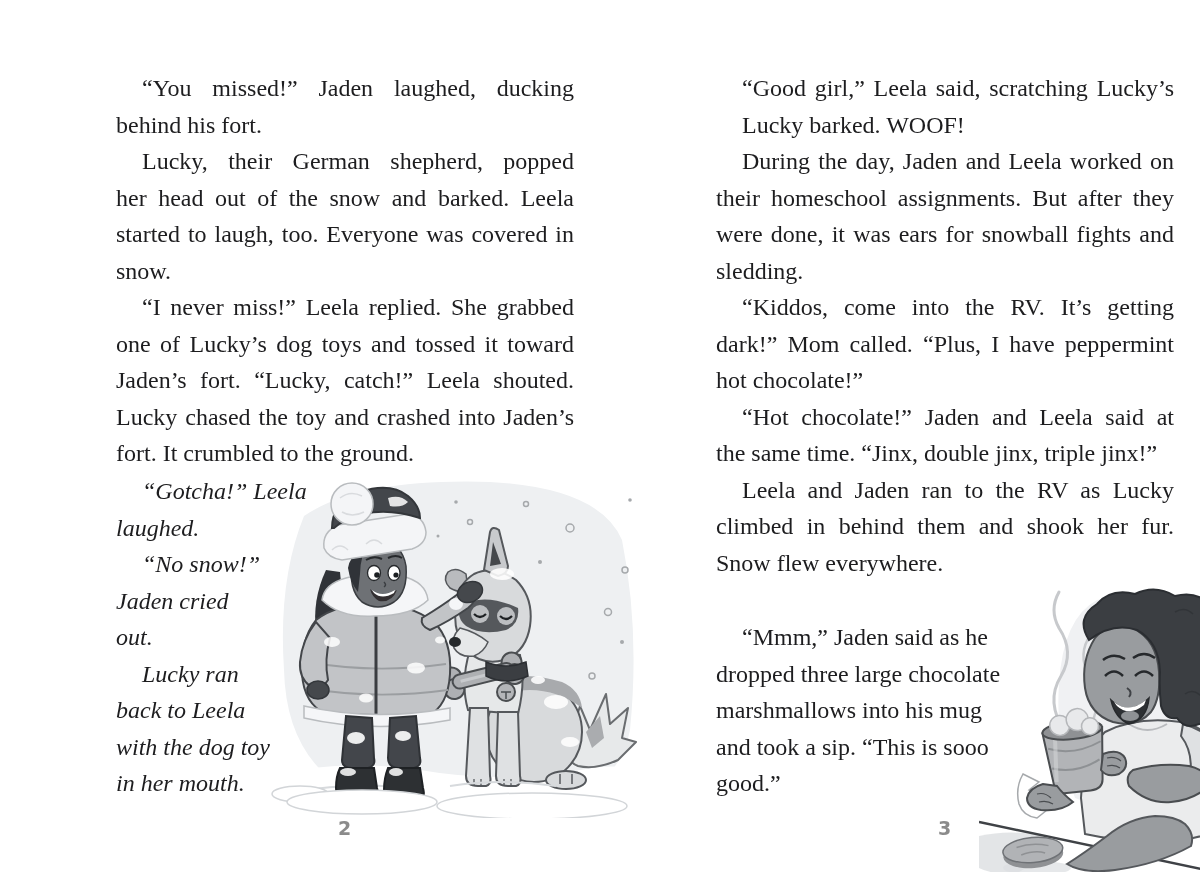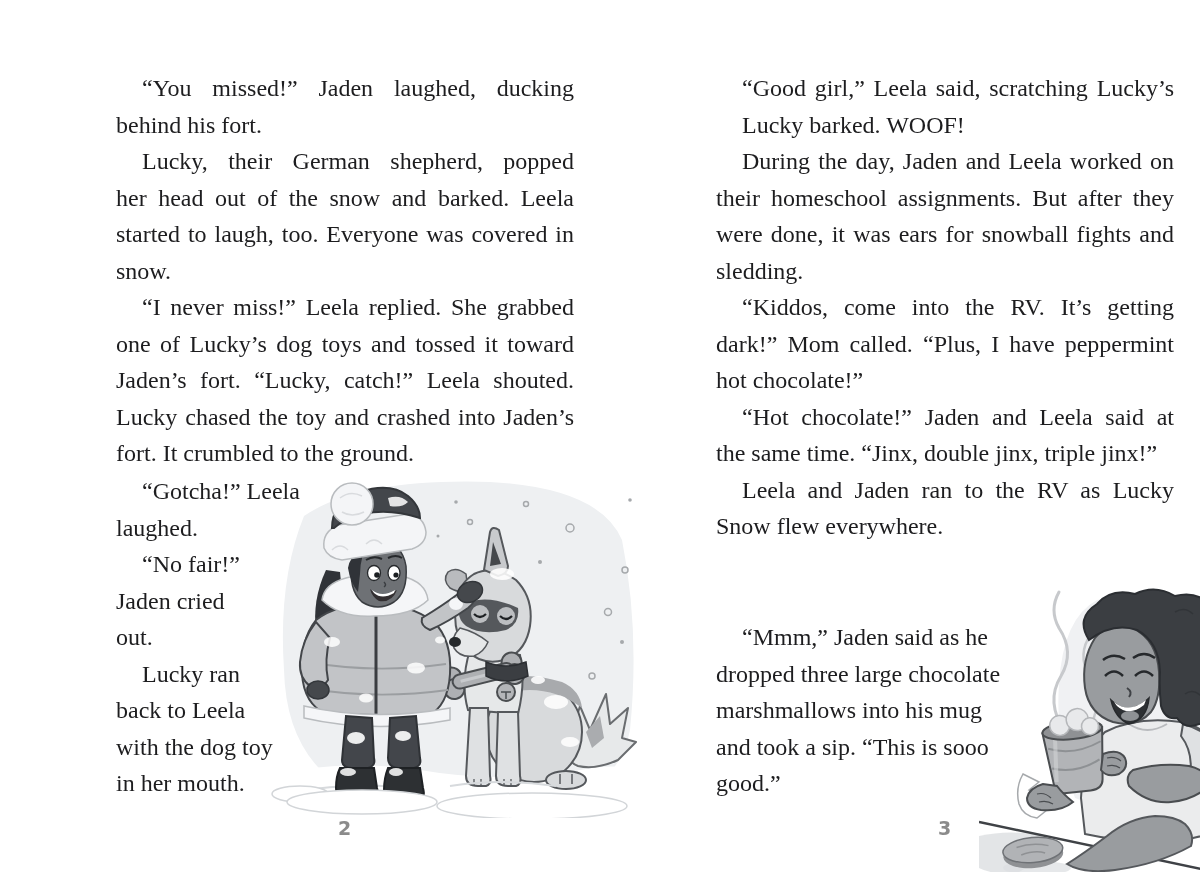--- a/index.html
+++ b/index.html
@@ -3,21 +3,21 @@
 <meta charset="utf-8">
 <style>
   * { margin:0; padding:0; box-sizing:border-box; }
   html,body { width:1200px; height:872px; background:#ffffff; overflow:hidden; }
   body { position:relative; font-family:"Liberation Serif", serif; }
   .page { position:absolute; top:12px; width:600px; height:872px; background:#fff;margin-left:44px; }
   .page-left  { left:0; }
   .page-right { left:600px; }
   .text-area { position:absolute; left:72px; top:58px; width:458px; }
   .wrap-col  { position:absolute; }
-  .page-left  .wrap-col { left:72px; top:461px; width:230px; }
+  .page-left  .wrap-col { left:72px; top:461px; width:230px;font-style:italic; }
   .page-right .wrap-col { left:72px; top:607px; width:312px; }
   .ln { font-size:24px; line-height:36.5px; color:#1d1d1f;
         text-align:justify; text-align-last:justify; }
   .ln.last { text-align-last:left; }
   .ln.ind  { text-indent:26px; }
   .pagenum { position:absolute; left:72px; top:805px; width:458px; text-align:center;
              font-family:"DejaVu Sans", sans-serif; font-weight:700;
              font-size:19px; color:#8b8b8b; letter-spacing:1px; }
   .illus { position:absolute; }
   .illus-left  { left:226px; top:458px; width:372px; height:348px; }
@@ -38,21 +38,21 @@
         <div class="ln last">snow.</div>
         <div class="ln ind">“I never miss!” Leela replied. She grabbed</div>
         <div class="ln">one of Lucky’s dog toys and tossed it toward</div>
         <div class="ln">Jaden’s fort. “Lucky, catch!” Leela shouted.</div>
         <div class="ln">Lucky chased the toy and crashed into Jaden’s</div>
         <div class="ln last">fort. It crumbled to the ground.</div>
       </div>
     <div class="wrap-col">
         <div class="ln ind last">“Gotcha!” Leela</div>
         <div class="ln last">laughed.</div>
-        <div class="ln ind last">“No fair!”</div>
+        <div class="ln ind last">“No snow!”</div>
         <div class="ln last">Jaden cried</div>
         <div class="ln last">out.</div>
         <div class="ln ind last">Lucky ran</div>
         <div class="ln last">back to Leela</div>
         <div class="ln last">with the dog toy</div>
         <div class="ln last">in her mouth.</div>
       </div>
 
     <svg class="illus illus-left" viewBox="0 0 372 348">
 
@@ -190,20 +190,21 @@
         <div class="ln ind">During the day, Jaden and Leela worked on</div>
         <div class="ln">their homeschool assignments. But after they</div>
         <div class="ln">were done, it was ears for snowball fights and</div>
         <div class="ln last">sledding.</div>
         <div class="ln ind">“Kiddos, come into the RV. It’s getting</div>
         <div class="ln">dark!” Mom called. “Plus, I have peppermint</div>
         <div class="ln last">hot chocolate!”</div>
         <div class="ln ind">“Hot chocolate!” Jaden and Leela said at</div>
         <div class="ln last">the same time. “Jinx, double jinx, triple jinx!”</div>
         <div class="ln ind">Leela and Jaden ran to the RV as Lucky</div>
+        <div class="ln">climbed in behind them and shook her fur.</div>
         <div class="ln last">Snow flew everywhere.</div>
       </div>
     <div class="wrap-col">
         <div class="ln ind last">“Mmm,” Jaden said as he</div>
         <div class="ln last">dropped three large chocolate</div>
         <div class="ln last">marshmallows into his mug</div>
         <div class="ln last">and took a sip. “This is sooo</div>
         <div class="ln last">good.”</div>
       </div>
 

